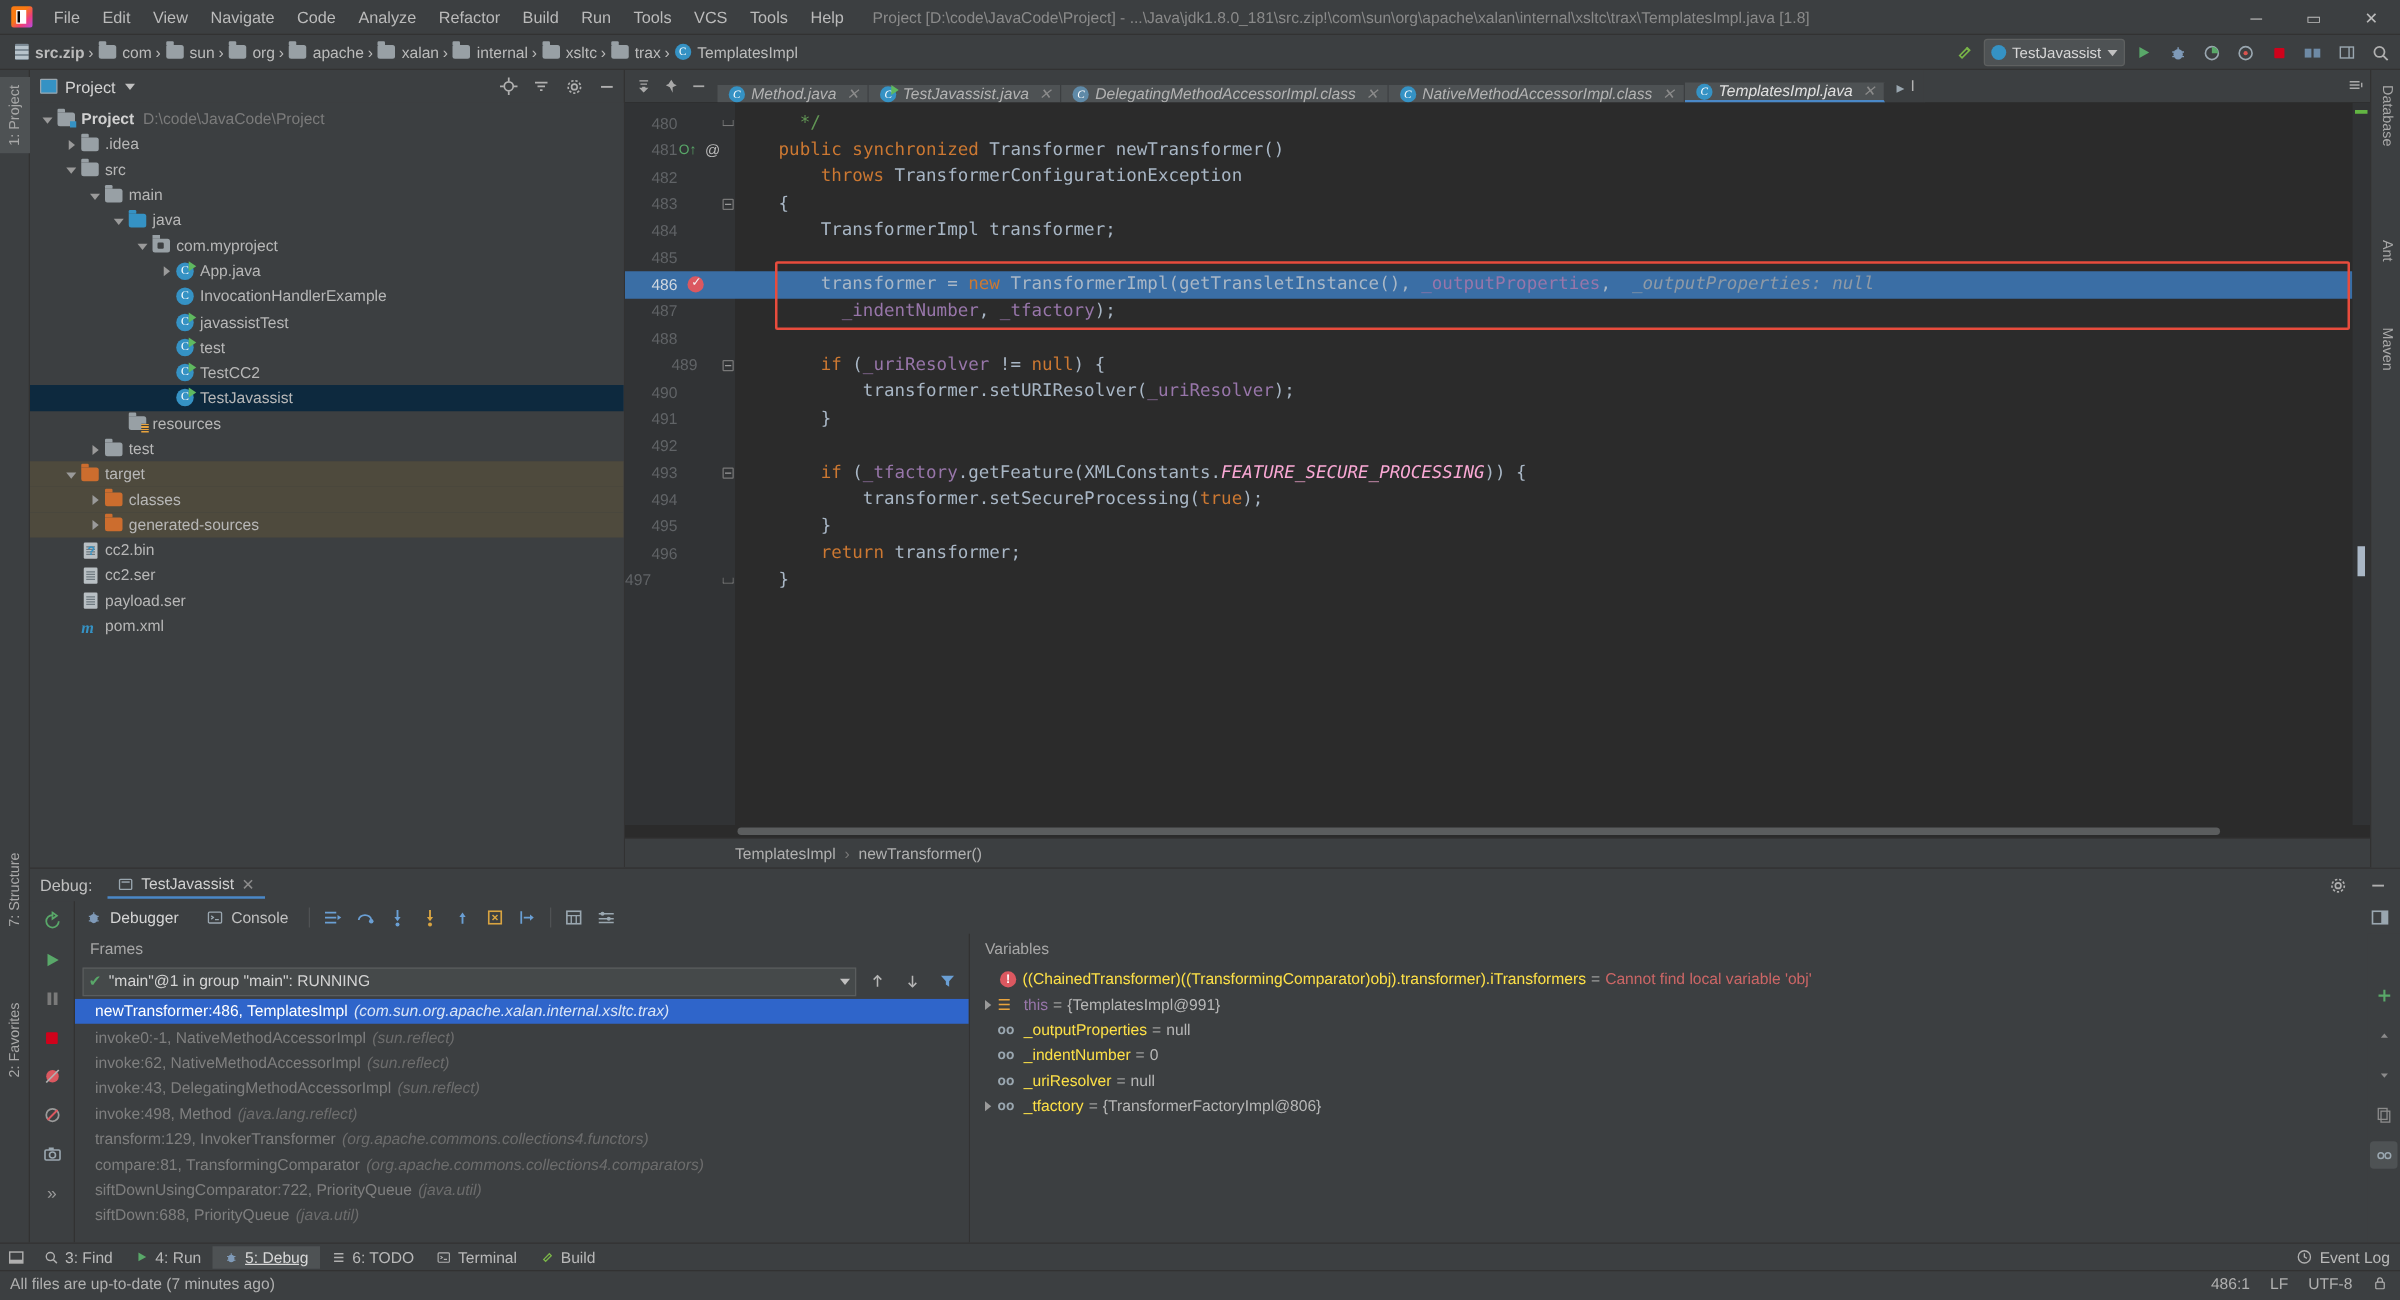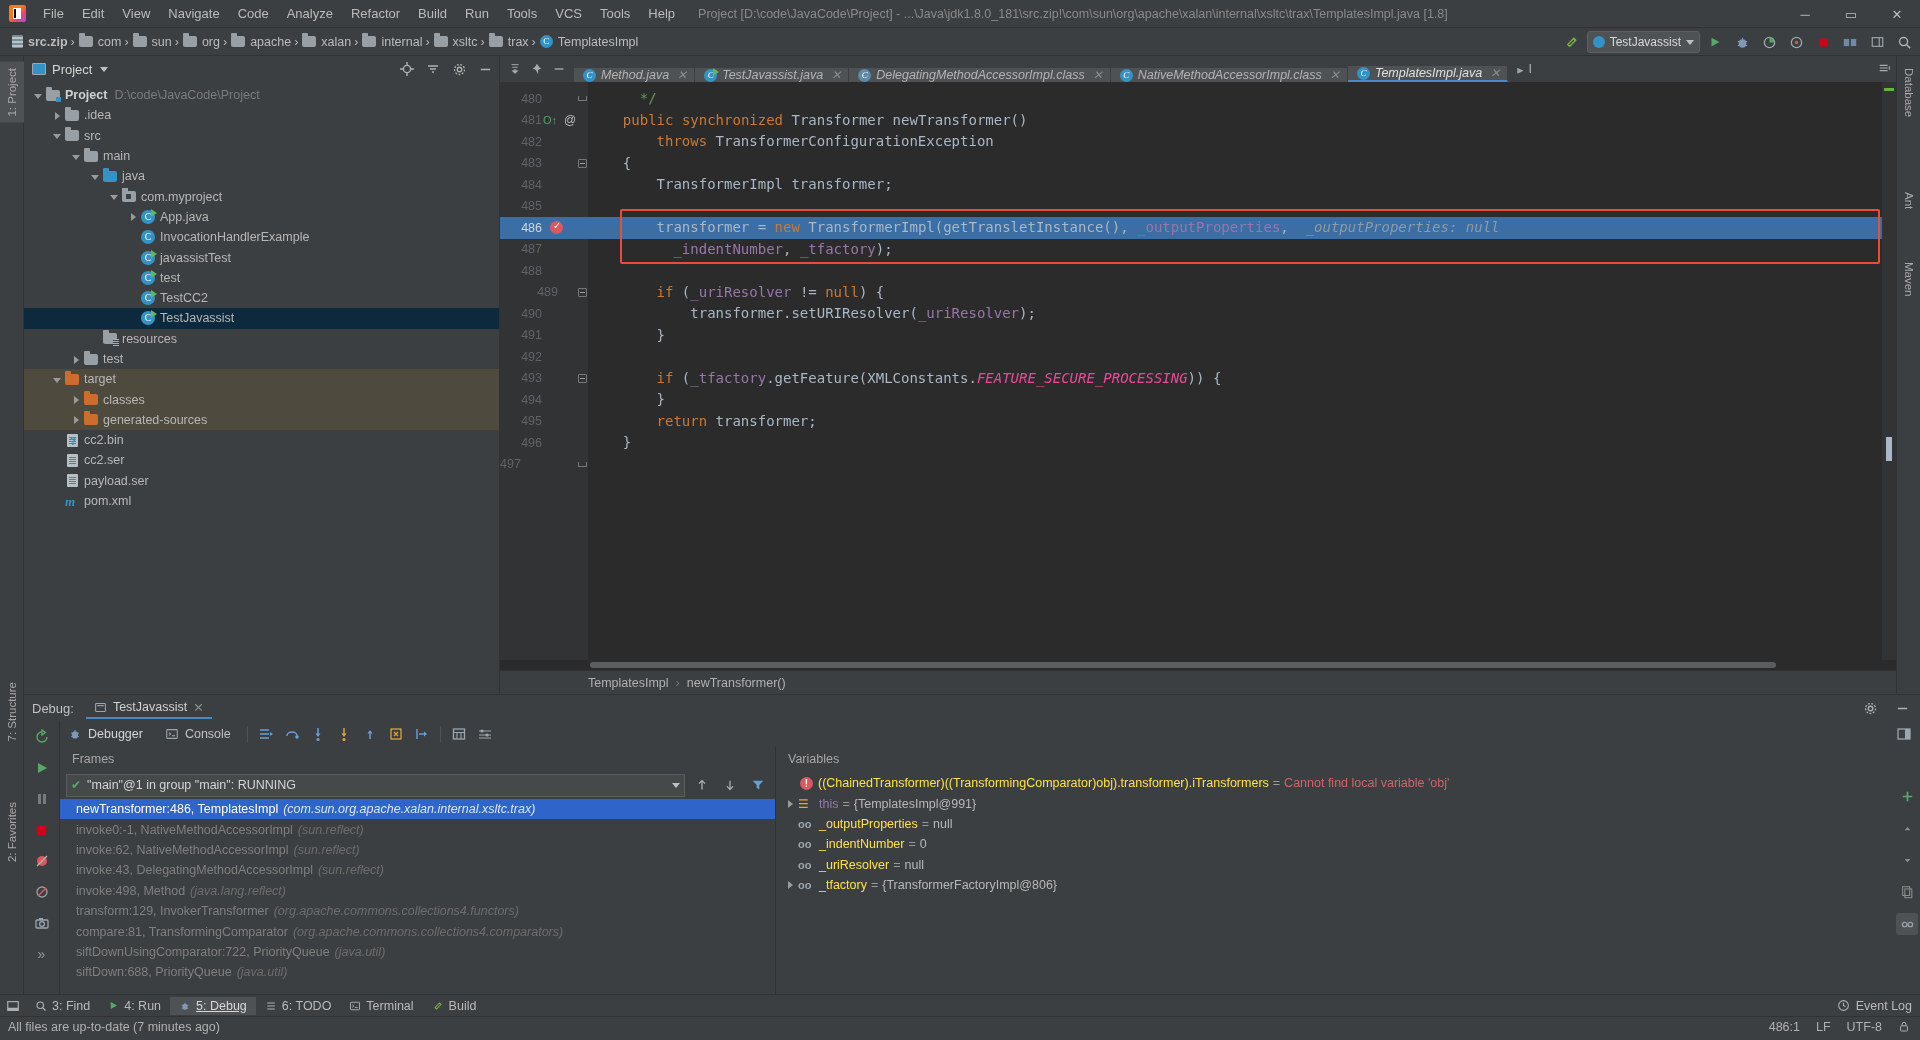--- a/index.html
+++ b/index.html
@@ -121,21 +121,21 @@
   .gl{height:21.5px;display:flex;align-items:center;justify-content:flex-end;padding-right:8px;
      color:#606366;font-size:12.5px;position:relative;}
   .gl.cur{background:#3a6ea5;color:#d0d8e0;}
   #codearea{flex:1;position:relative;padding-top:6px;overflow:hidden;}
   .cl{height:21.5px;line-height:21.5px;white-space:pre;font-size:14px;color:#a9b7c6;padding-left:18px;
      font-family:"DejaVu Sans Mono","Liberation Mono",monospace;}
   .cl.hl{background:#3a6ea5;}
   .kw{color:#cc7832;}
   .cm{color:#629755;}
   .fld{color:#9876aa;}
-  .sf{color:#ec4899;font-style:italic;}
+  .sf{color:#f9a8d4;font-style:italic;}
   .hint2{color:#8f9aa6;font-style:italic;}
   #redbox{position:absolute;border:2px solid #e84c3d;border-radius:2px;pointer-events:none;}
   #markerbar{width:14px;background:#313335;flex:none;position:relative;}
   .marker{position:absolute;right:2px;width:10px;height:3px;}
 
   #breadcrumbbar{height:24px;background:#3c3f41;display:flex;align-items:center;padding-left:88px;
      color:#b0b0b0;font-size:12.5px;border-top:1px solid #323232;flex:none;}
   #breadcrumbbar .sep{color:#777;margin:0 7px;}
 
   
@@ -637,20 +637,21 @@
               <div class="cl"><span>      TransformerImpl transformer;</span></div>
               <div class="cl"></div>
               <div class="cl hl"><span>      transformer = </span><span class="kw">new</span><span> TransformerImpl(getTransletInstance(), </span><span class="fld">_outputProperties</span><span>,  </span><span class="hint2">_outputProperties: null</span></div>
               <div class="cl"><span>        </span><span class="fld">_indentNumber</span><span>, </span><span class="fld">_tfactory</span><span>);</span></div>
               <div class="cl"></div>
               <div class="cl"><span>      </span><span class="kw">if</span><span> (</span><span class="fld">_uriResolver</span><span> != </span><span class="kw">null</span><span>) {</span></div>
               <div class="cl"><span>          transformer.setURIResolver(</span><span class="fld">_uriResolver</span><span>);</span></div>
               <div class="cl"><span>      }</span></div>
               <div class="cl"></div>
               <div class="cl"><span>      </span><span class="kw">if</span><span> (</span><span class="fld">_tfactory</span><span>.getFeature(XMLConstants.</span><span class="sf">FEATURE_SECURE_PROCESSING</span><span>)) {</span></div>
+              <div class="cl"><span>          transformer.setSecureProcessing(</span><span class="kw">true</span><span>);</span></div>
               <div class="cl"><span>      }</span></div>
               <div class="cl"><span>      </span><span class="kw">return</span><span> transformer;</span></div>
               <div class="cl"><span>  }</span></div>
             </div>
           <div id="markerbar">
             <div class="marker" style="top:6px;background:#62b543;"></div>
             <div class="marker" style="top:355px;background:#a9b7c6;width:6px;height:24px;right:4px;"></div>
           </div>
         </div>
 

